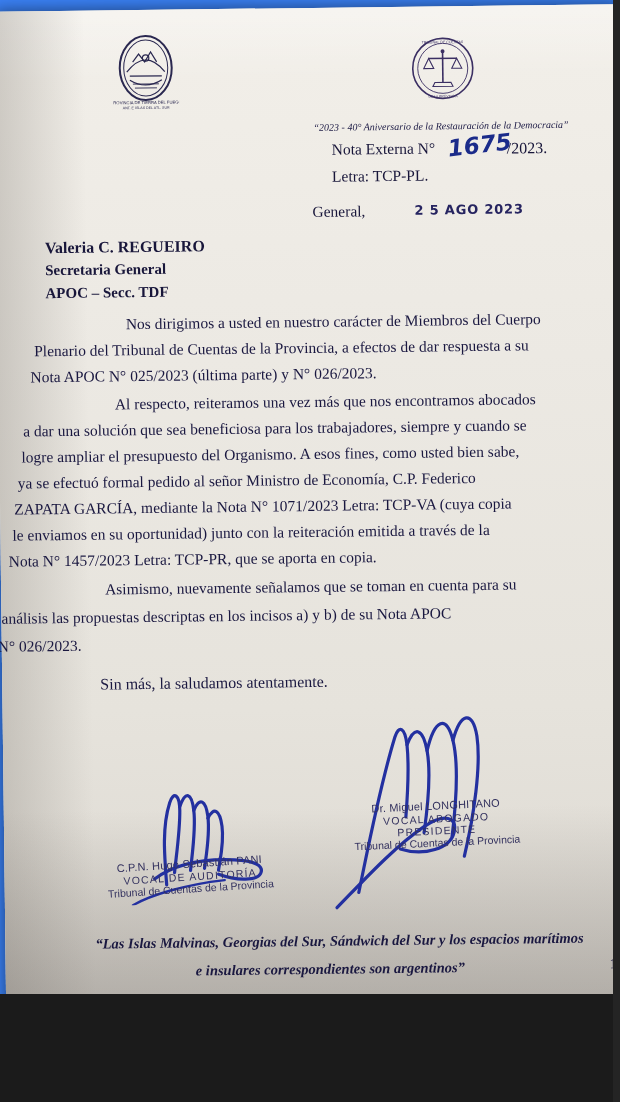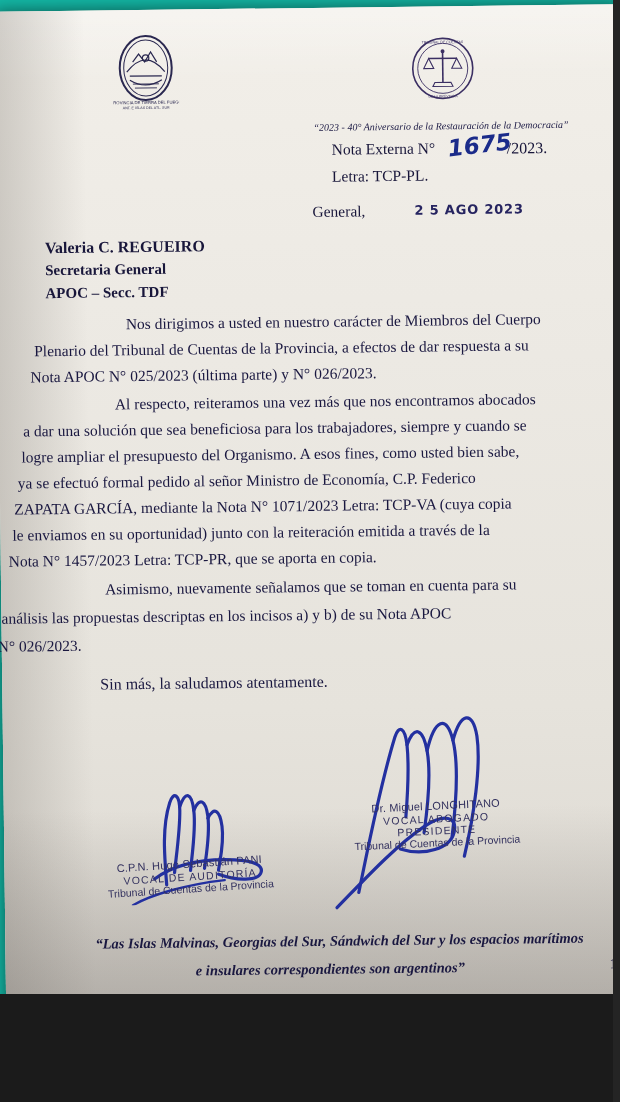--- a/index.html
+++ b/index.html
@@ -11,21 +11,21 @@
     width: 620px;
     height: 1102px;
     overflow: hidden;
     font-family: "Liberation Serif", serif;
   }
 
   #page {
     position: relative;
     width: 620px;
     height: 1102px;
-    background: #14b8a6;
+    background: #3b82f6;
     overflow: hidden;
   }
 
   
   #sheet {
     position: absolute;
     left: -6px;
     top: 8px;
     width: 626px;
     height: 1000px;

